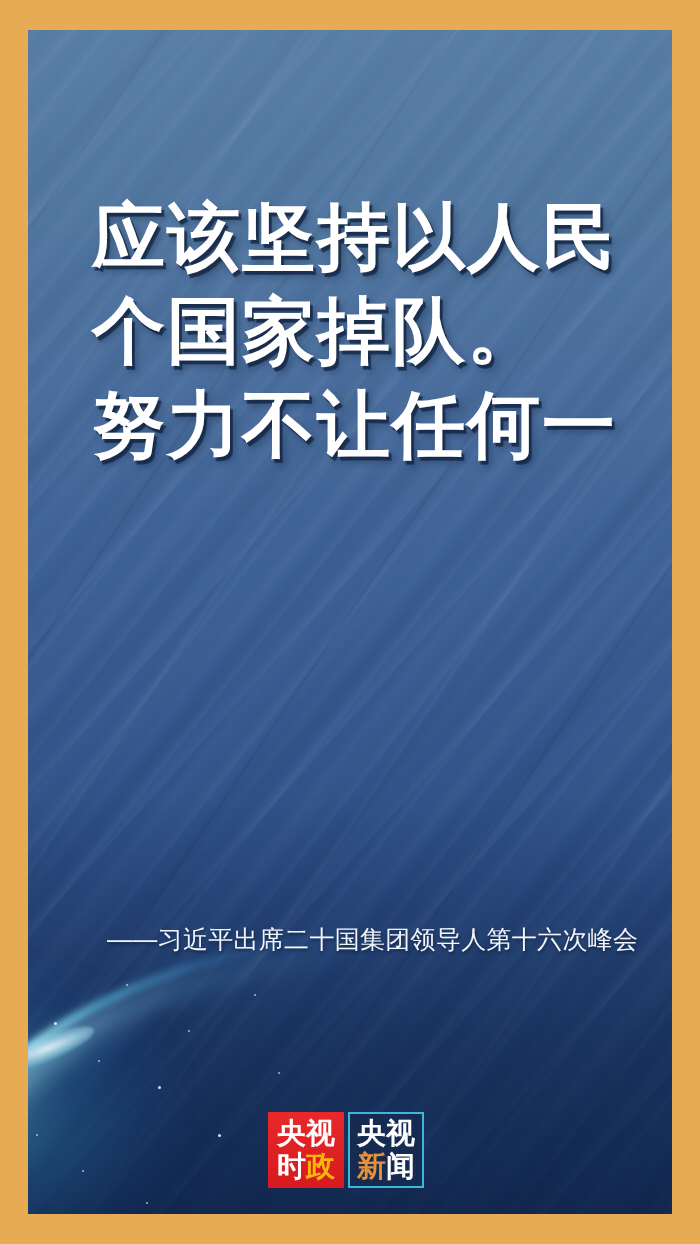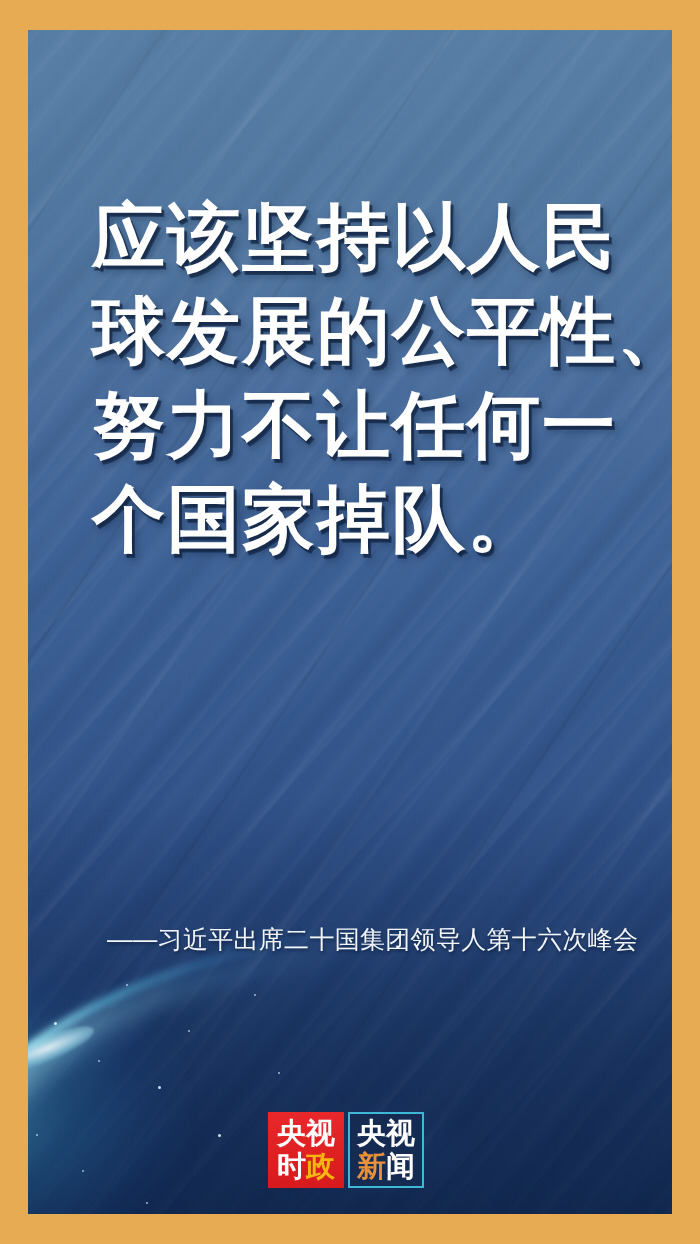--- a/index.html
+++ b/index.html
@@ -306,23 +306,22 @@
         <span class="sp" style="left:396px;top:160px"></span>
 
         <span class="sp" style="left:288px;top:368px"></span>
         <span class="sp" style="left:420px;top:238px"></span>
 
       </div>
     </div>
 
     <div id="headline">
       <div class="hl-line">应该坚持以人民</div>
-      <div class="hl-line">球发展的公平性、</div>
+      <div class="hl-line">个国家掉队。</div>
       <div class="hl-line">努力不让任何一</div>
-      <div class="hl-line">个国家掉队。</div>
     </div>
 
     <div id="attribution">
       <div class="at-line indent">——习近平出席二十国集团领导人第十六次峰会</div>
     </div>
 
     <div class="glow-soft"></div>
     <div id="logos">
 
       <div class="logo red">

